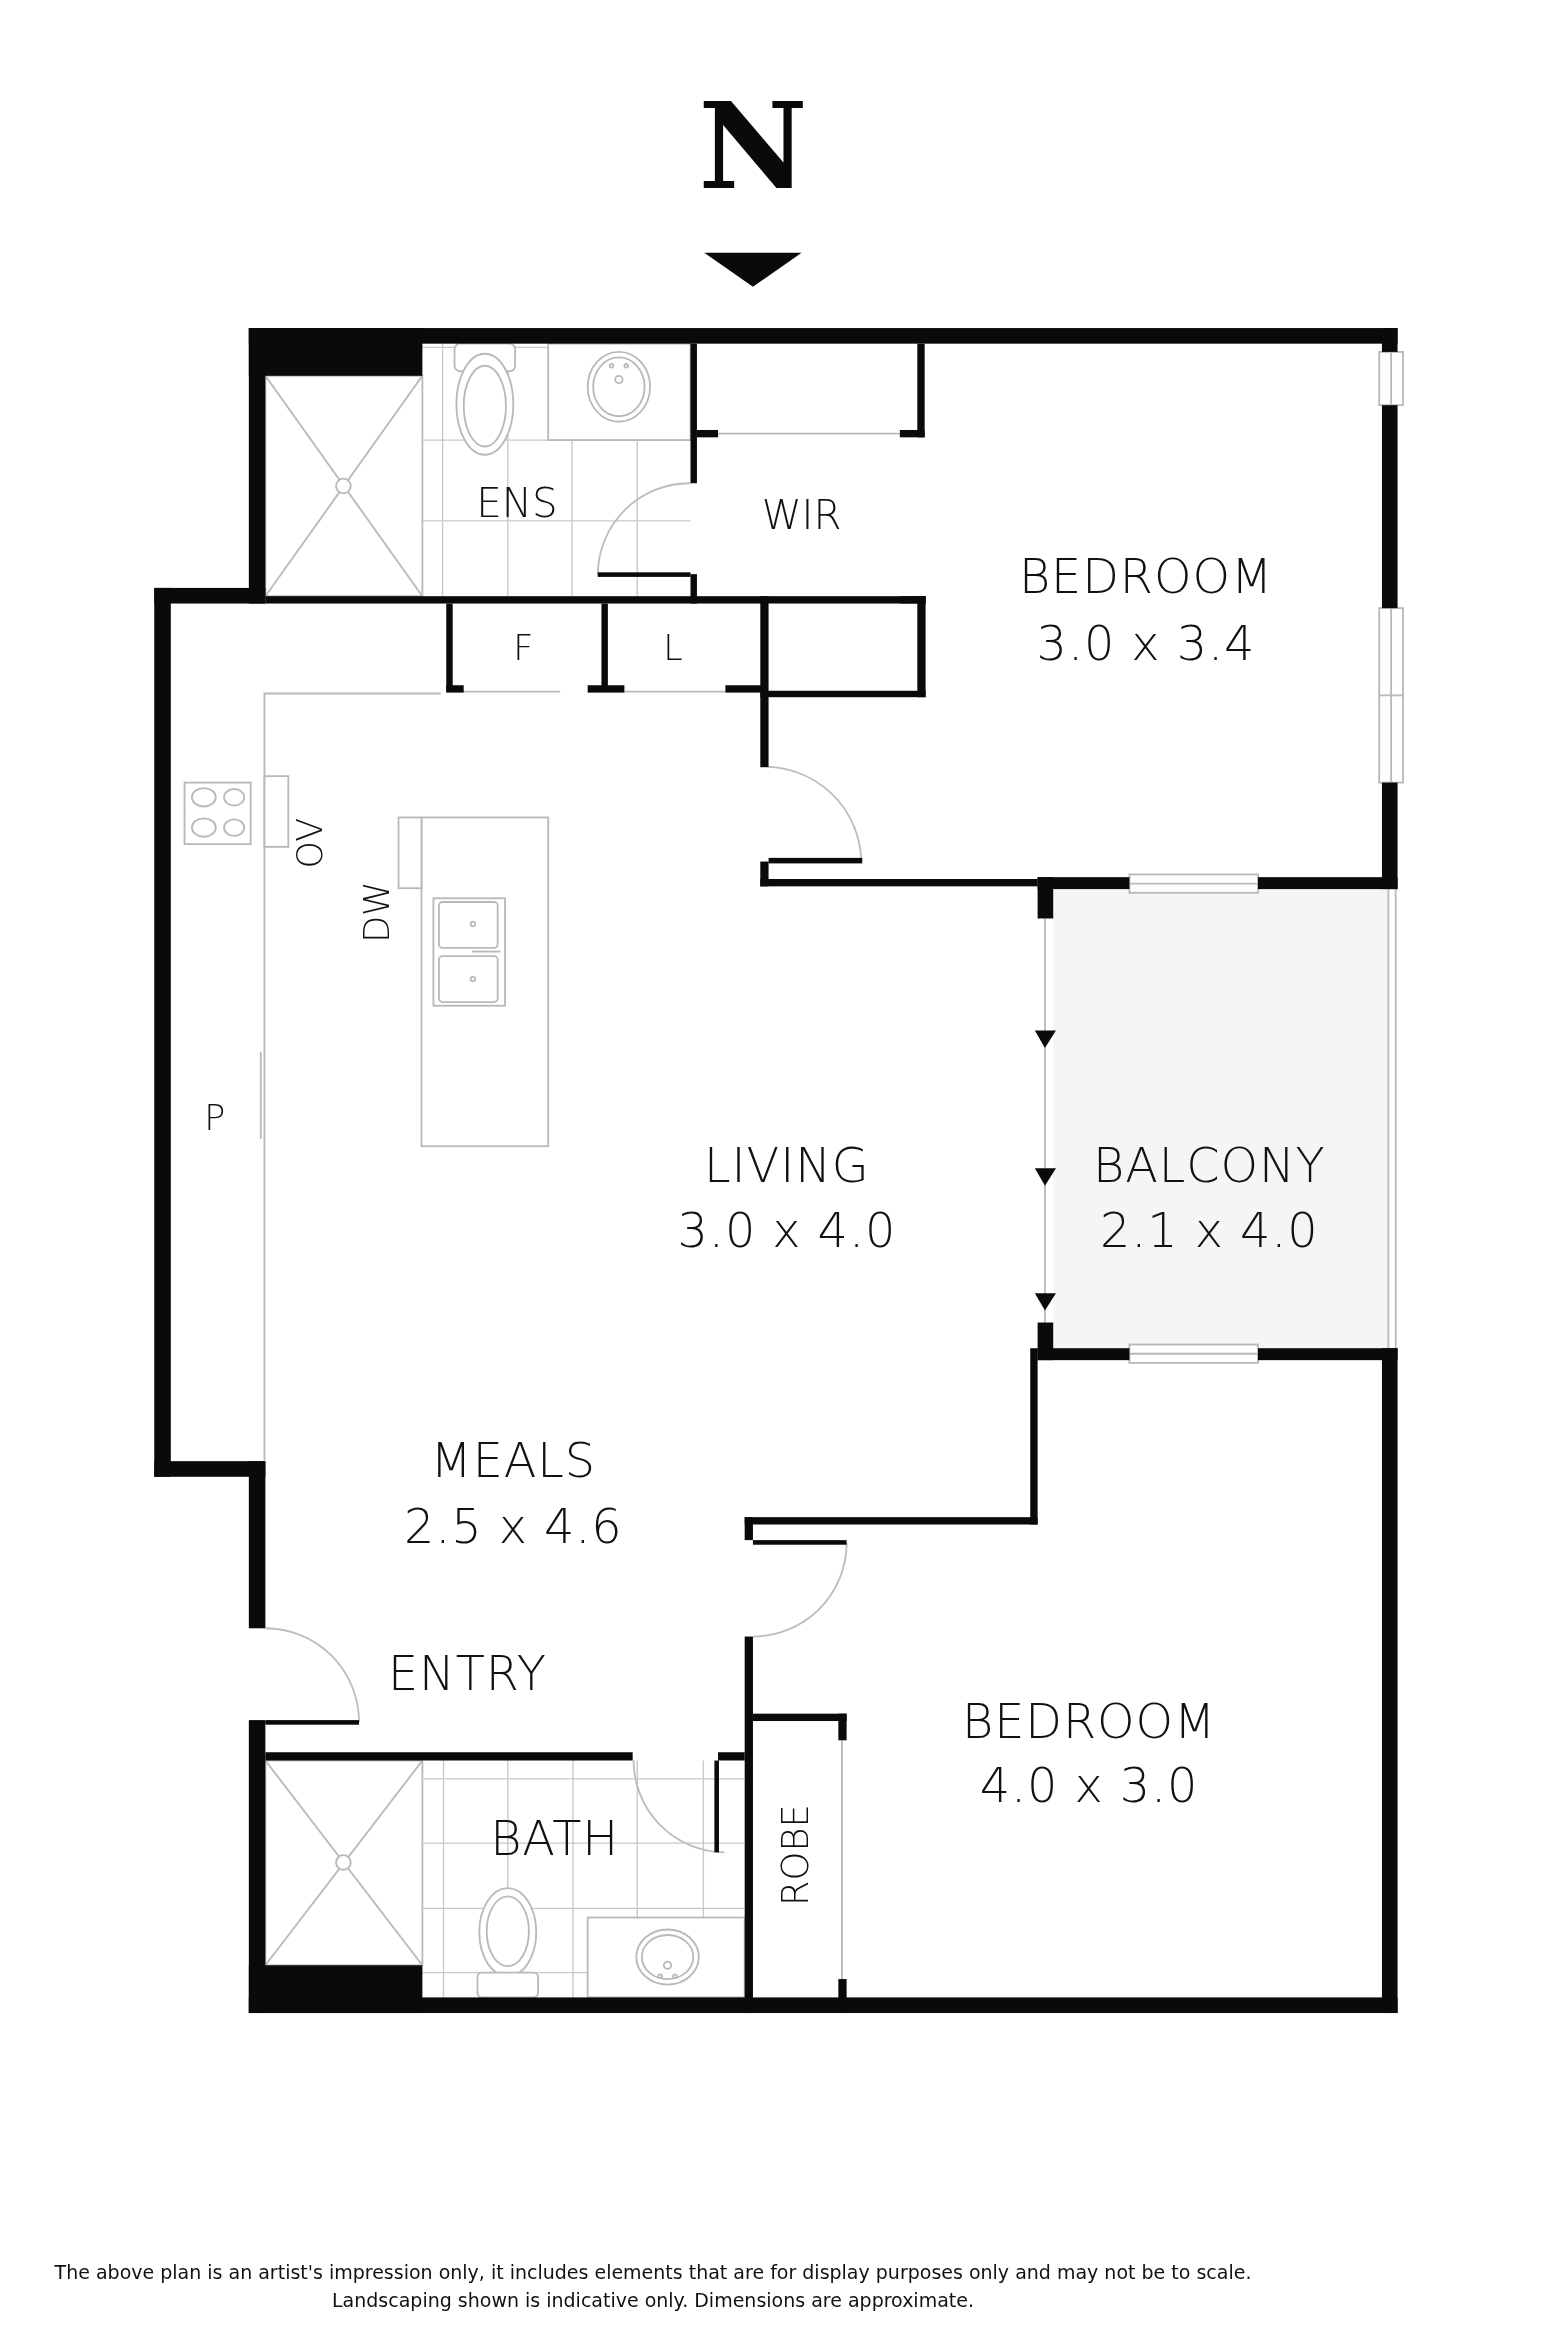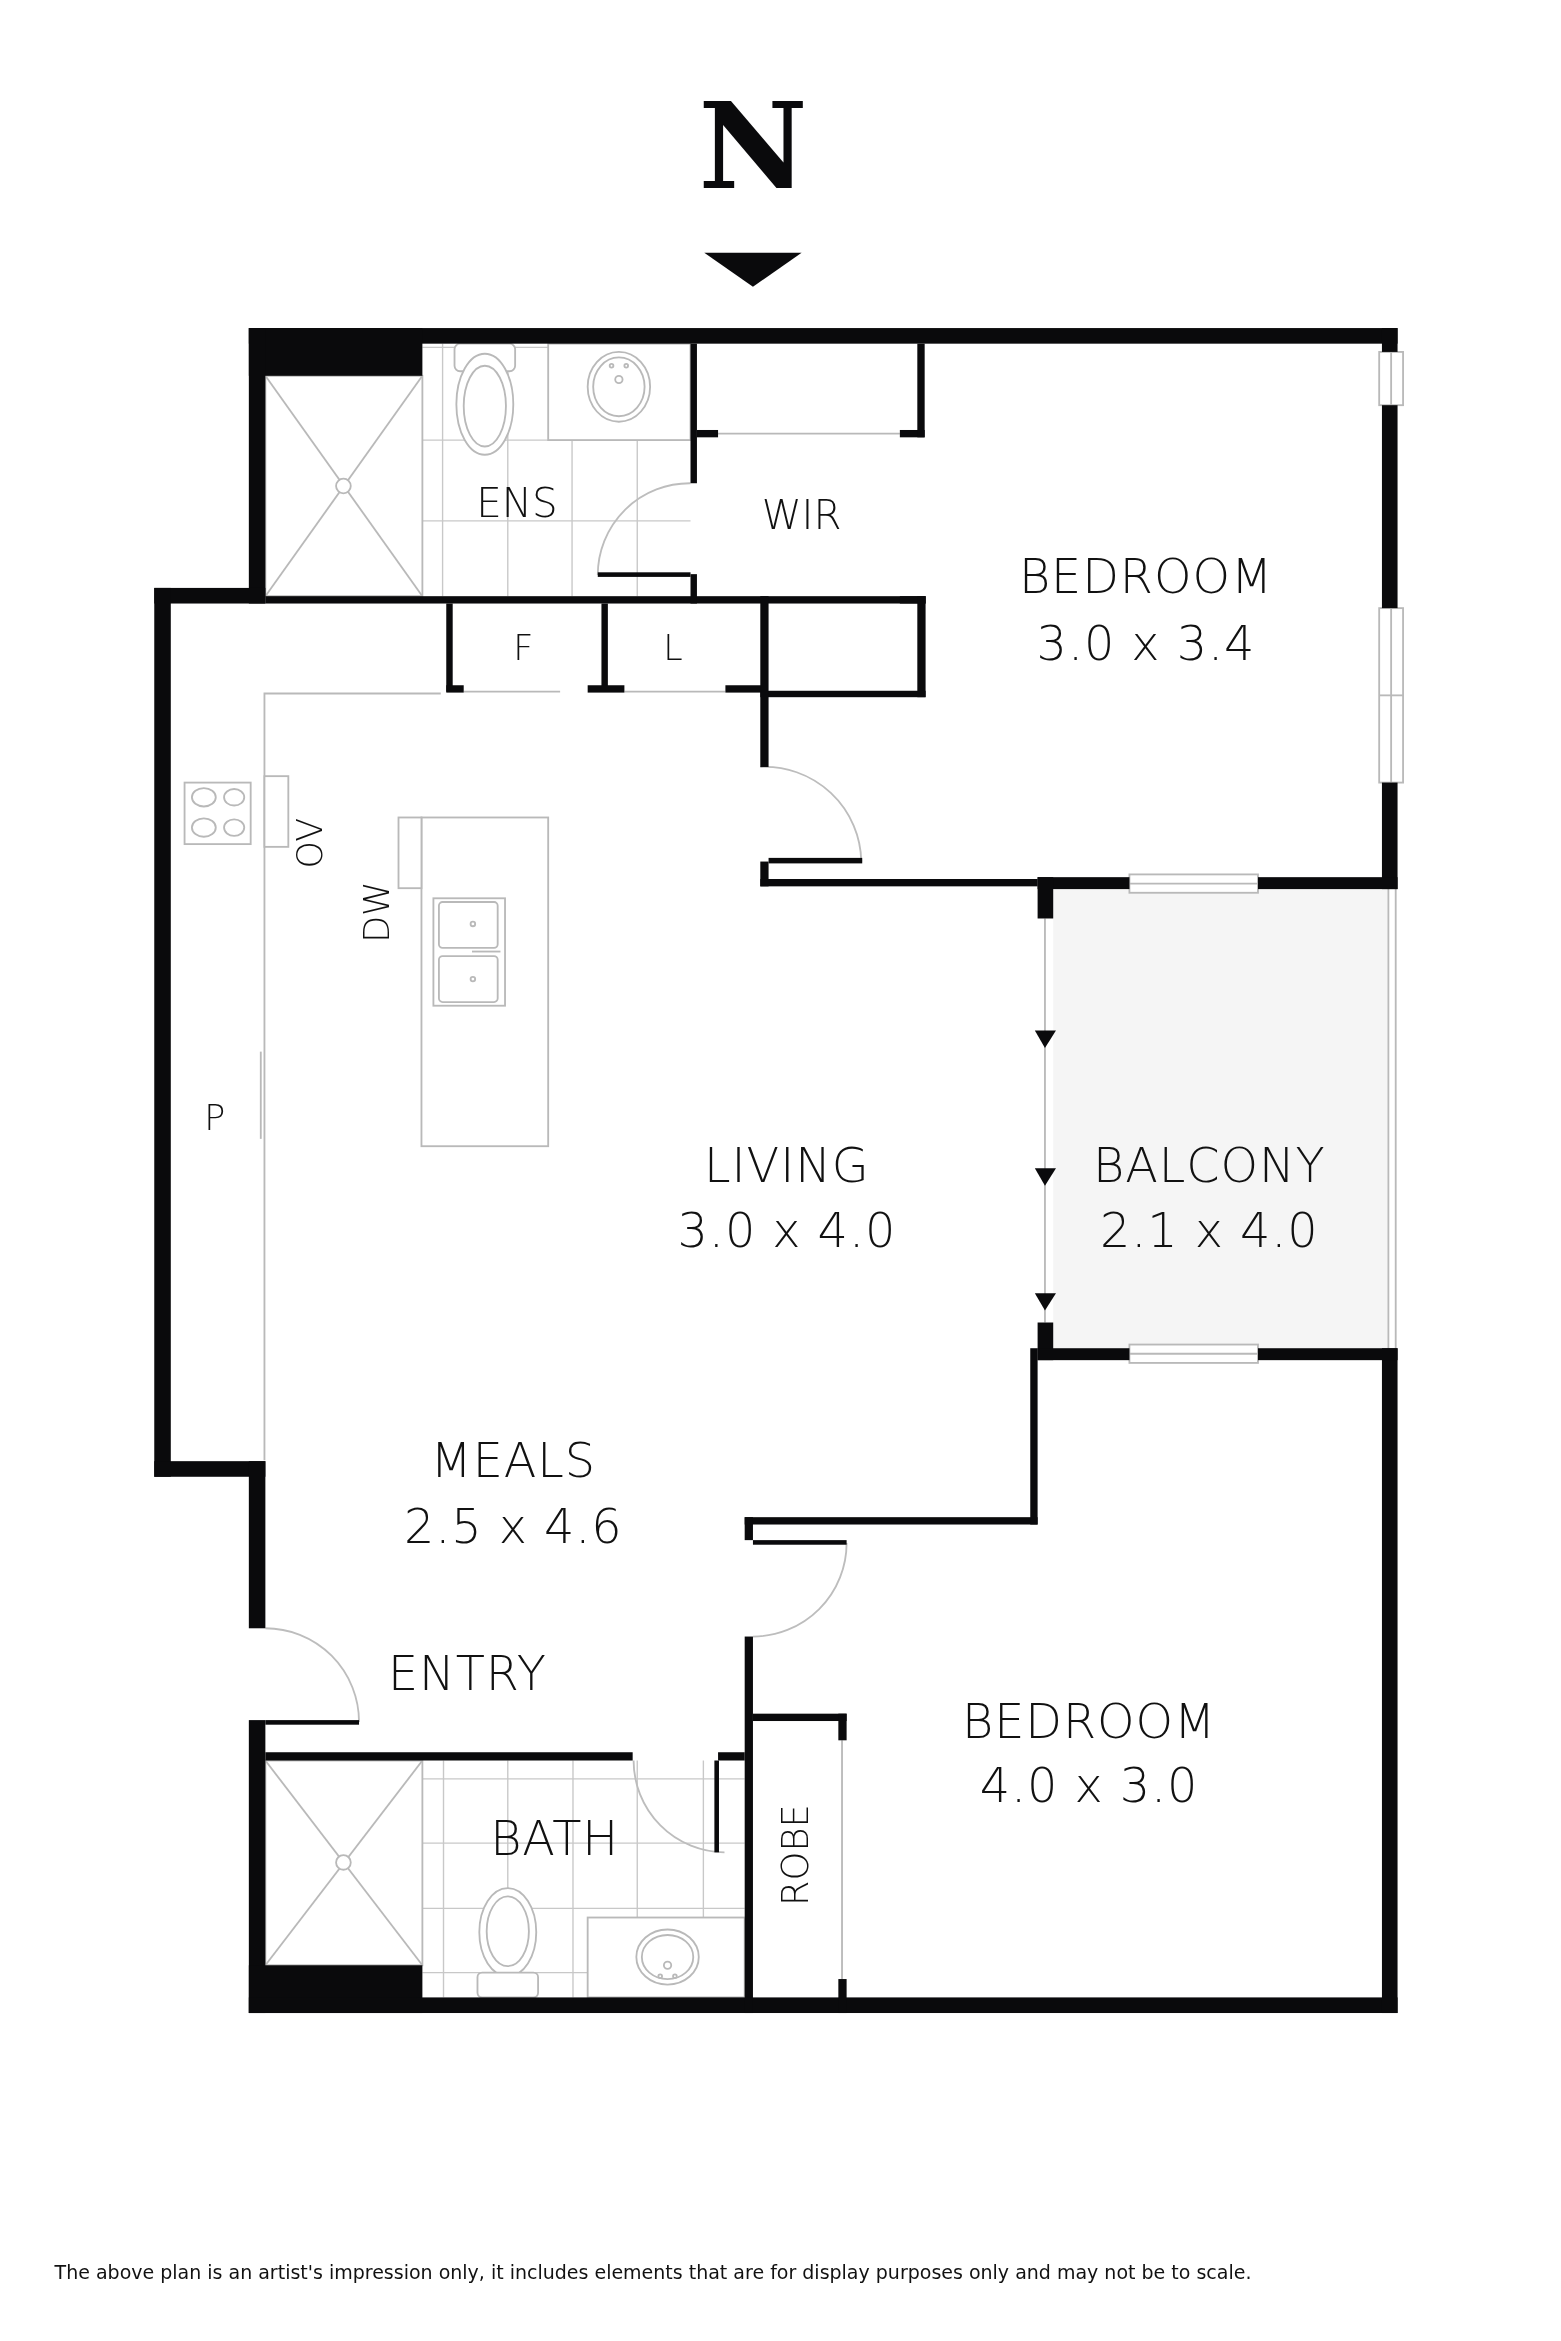--- a/index.html
+++ b/index.html
@@ -247,14 +247,15 @@
   <text class="room-label big" x="559" y="1680">2.5 x 4.6</text>
   <text class="room-label big" x="509" y="1840">ENTRY</text>
   <text class="room-label big" x="604" y="2020">BATH</text>
   <text class="room-label" style="font-size:40px" transform="translate(880,2020) rotate(-90)" x="0" y="0">ROBE</text>
   <text class="room-label big" x="1186" y="1892">BEDROOM</text>
   <text class="room-label big" x="1186" y="1962">4.0 x 3.0</text>
 </svg>
 
 <div class="footer">
   <div>The above plan is an artist's impression only, it includes elements that are for display purposes only and may not be to scale.</div>
+  <div>Landscaping shown is indicative only. Dimensions are approximate.</div>
 </div>
 
 
 </body></html>

